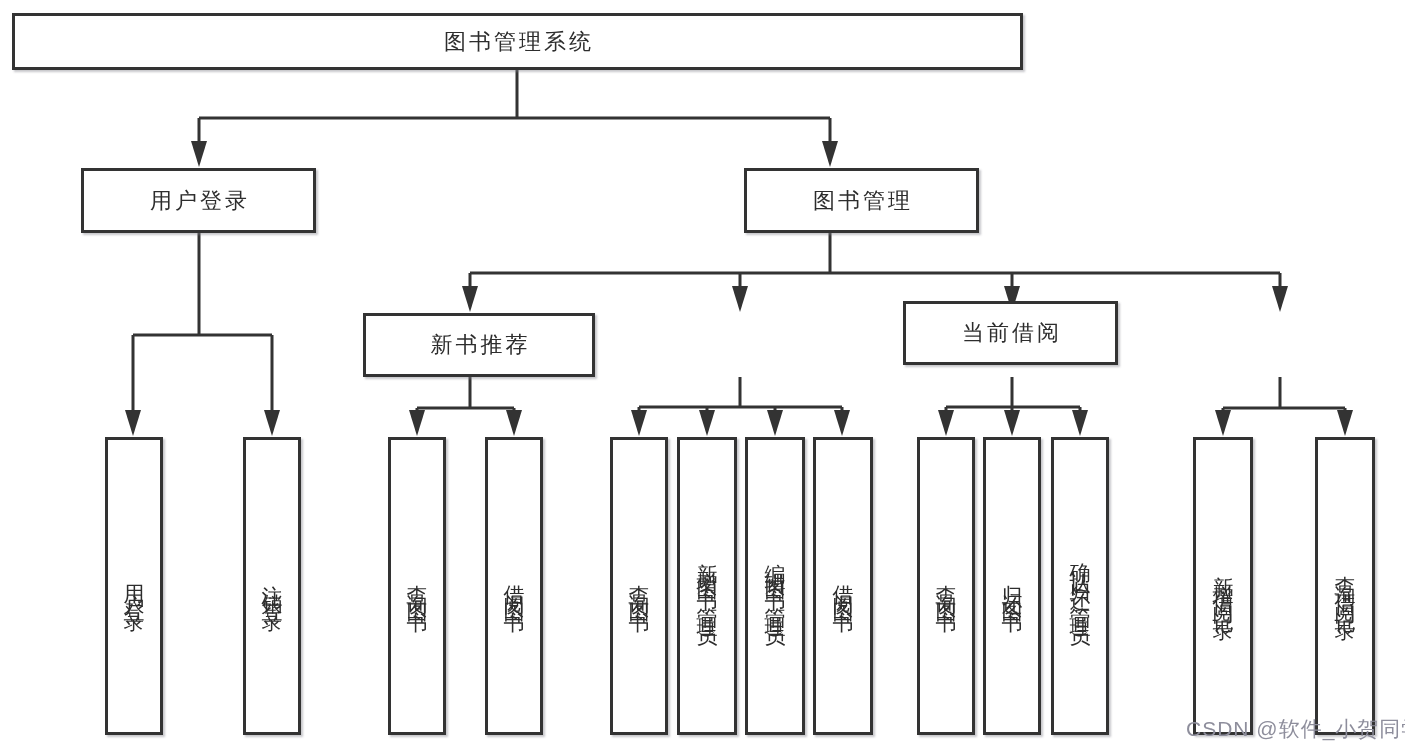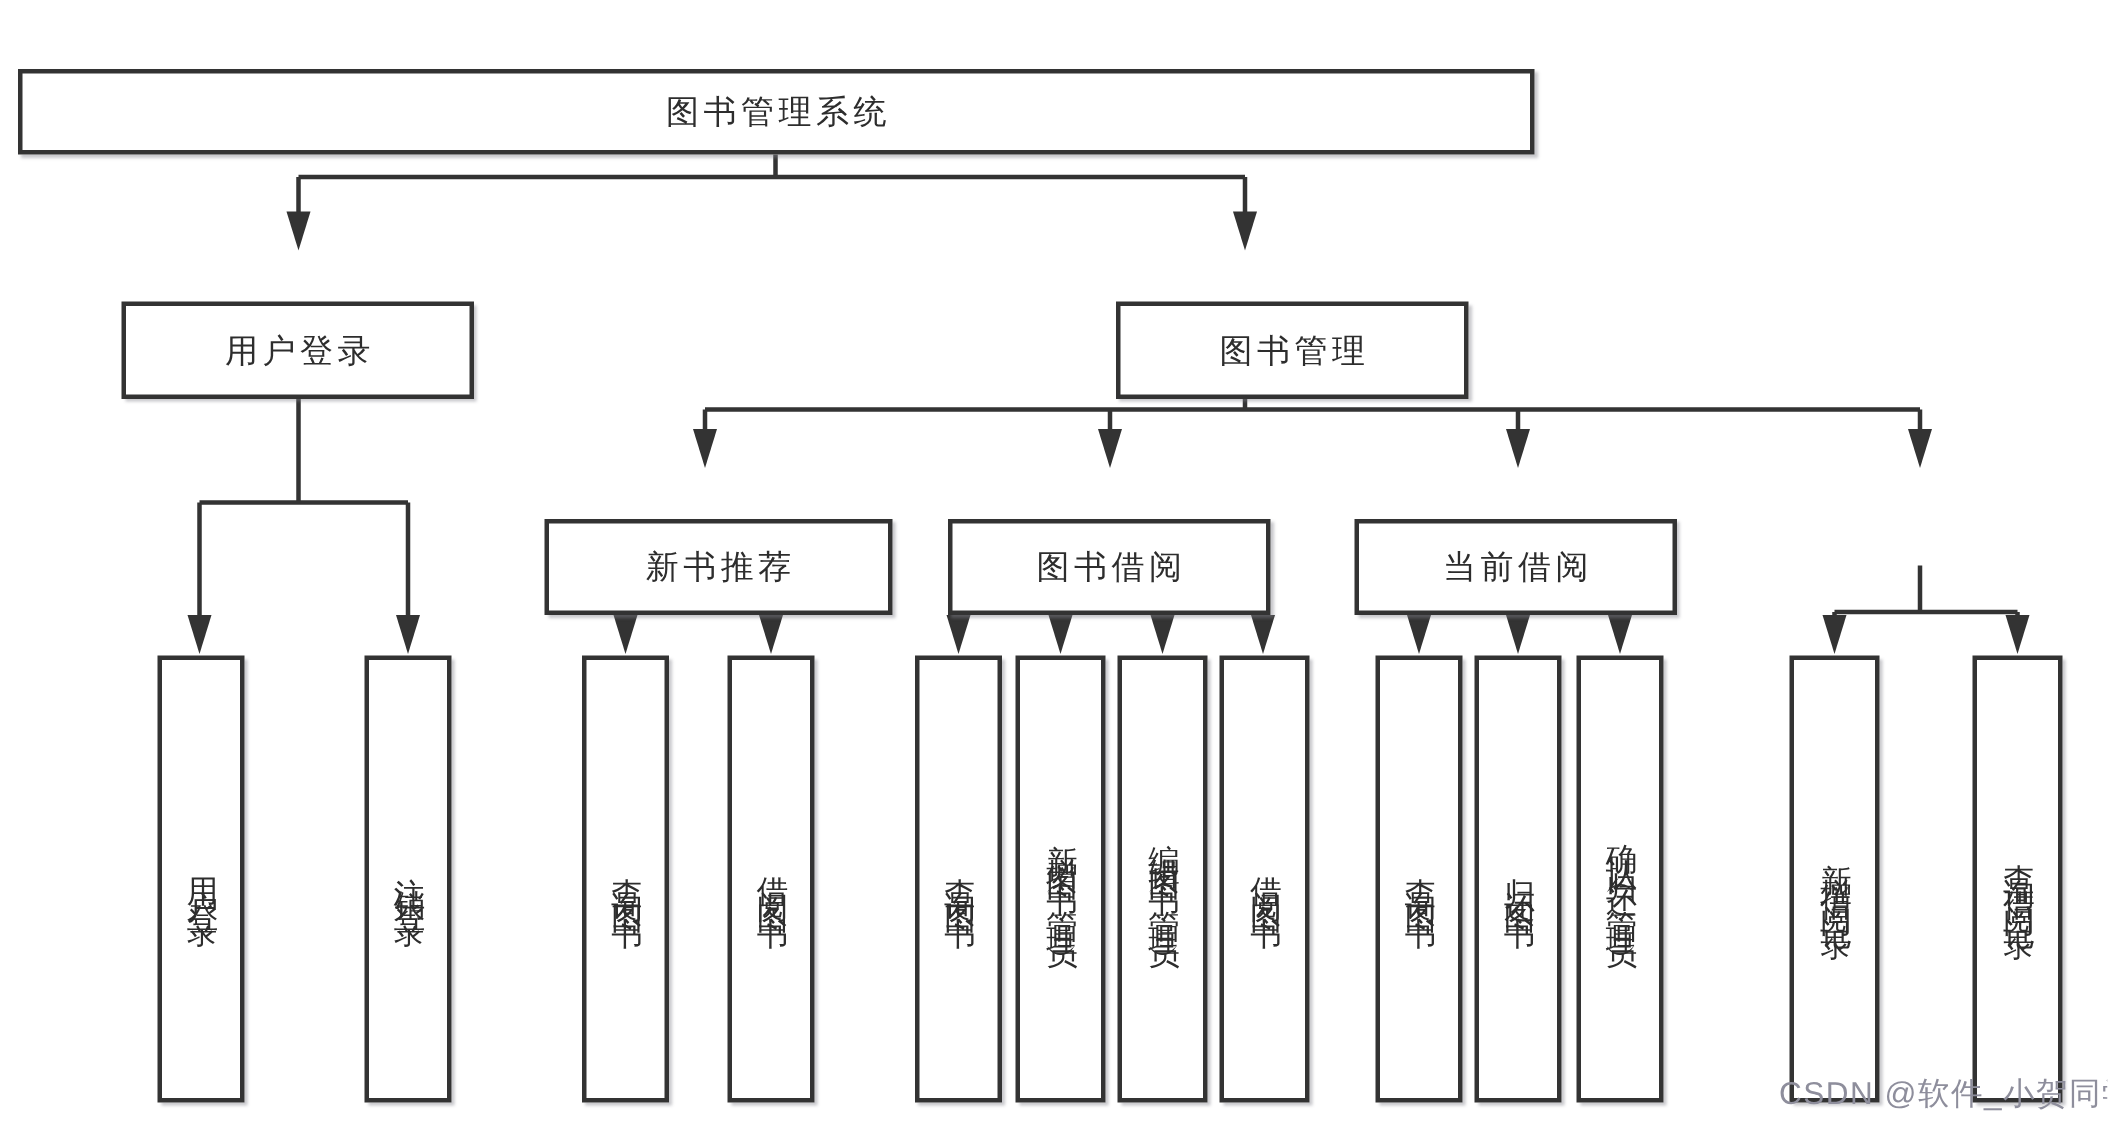--- a/index.html
+++ b/index.html
@@ -21,21 +21,21 @@
   #connectors .head{fill:var(--line);stroke:none;}
   .node{
     position:absolute;
     box-sizing:border-box;
     background:#ffffff;
     border:3px solid var(--line);
     color:var(--text);
     display:flex;align-items:center;justify-content:center;
     box-shadow:2px 2px 2px rgba(130,130,140,0.45);
   }
-  .node.h{font-size:22px;letter-spacing:3px;text-indent:3px;white-space:nowrap;margin-top:33px;}
+  .node.h{font-size:22px;letter-spacing:3px;text-indent:3px;white-space:nowrap;}
   .node.root{font-size:22px;}
   .node.v{
     writing-mode:vertical-rl;
     text-orientation:mixed;
     font-size:21px;
     letter-spacing:9px;
     line-height:1.05;
   }
   #watermark{
     position:absolute;
@@ -91,22 +91,21 @@
       <polygon class="head" points="1337,410 1353,410 1345,436"></polygon>
     </g>
   </svg>
 
   <div class="node h root" style="left:12px;top:13px;width:1011px;height:57px">图书管理系统</div>
 
   <div class="node h" style="left:81px;top:168px;width:235px;height:65px">用户登录</div>
   <div class="node h" style="left:744px;top:168px;width:235px;height:65px">图书管理</div>
 
   <div class="node h" style="left:363px;top:313px;width:232px;height:64px">新书推荐</div>
-  <div class="node h" style="left:632px;top:313px;width:215px;height:64px">图书借阅</div>
-  <div class="node h" style="left:903px;top:313px;width:215px;height:64px">当前借阅</div>
+  <div class="node h" style="left:903px;top:301px;width:215px;height:64px">当前借阅</div>
 
   <div class="node v" style="left:105px;top:437px;width:58px;height:298px">用户登录</div>
   <div class="node v" style="left:243px;top:437px;width:58px;height:298px">注销登录</div>
 
   <div class="node v" style="left:388px;top:437px;width:58px;height:298px">查询图书</div>
   <div class="node v" style="left:485px;top:437px;width:58px;height:298px">借阅图书</div>
 
   <div class="node v" style="left:610px;top:437px;width:58px;height:298px">查询图书</div>
   <div class="node v" style="left:677px;top:437px;width:60px;height:298px">新增图书（管理员）</div>
   <div class="node v" style="left:745px;top:437px;width:60px;height:298px">编辑图书（管理员）</div>

